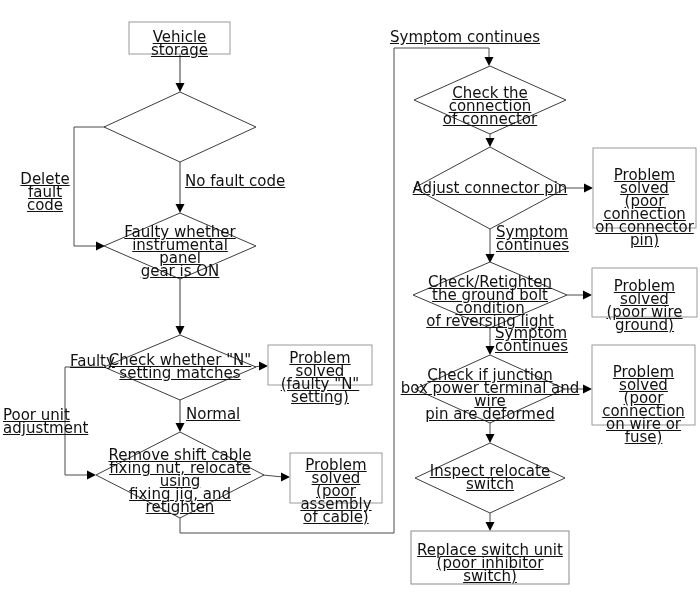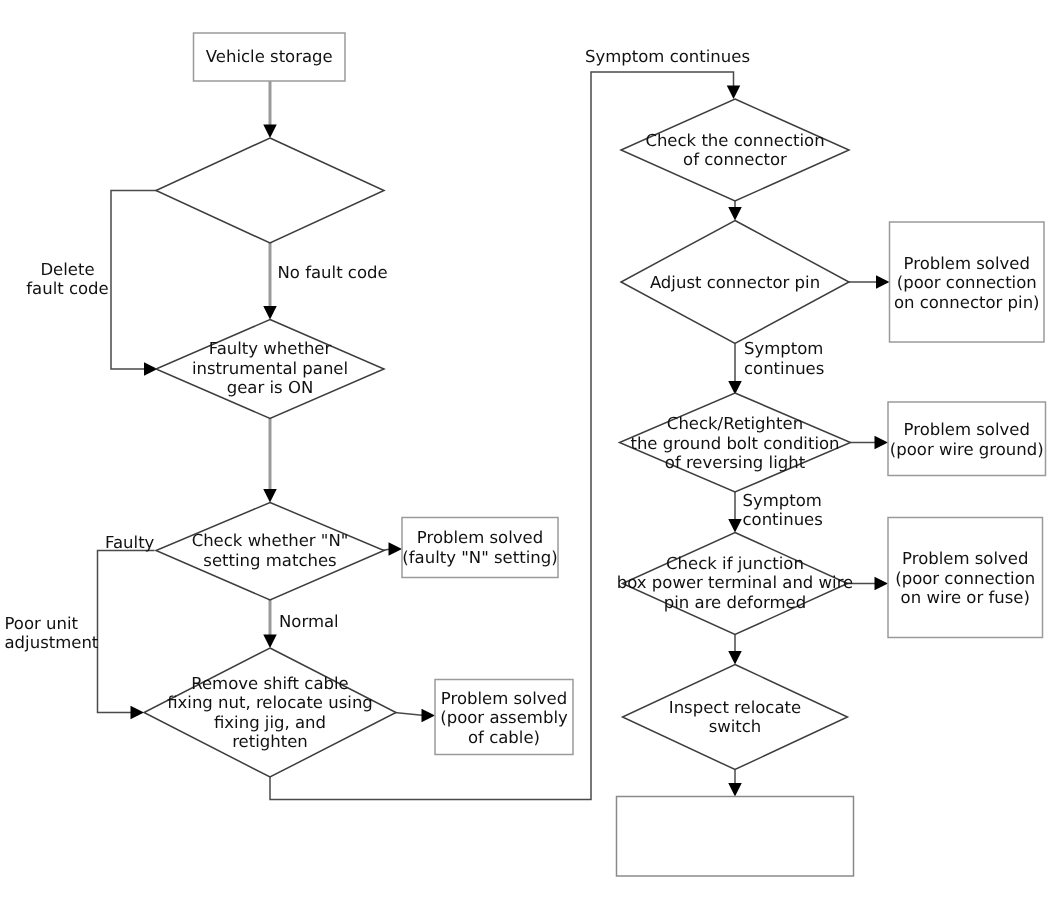--- a/index.html
+++ b/index.html
@@ -7,25 +7,26 @@
     position: relative;
     width: 700px;
     height: 605px;
     background: #ffffff;
     overflow: hidden;
     font-family: "DejaVu Sans", "Liberation Sans", sans-serif;
   }
   .stage svg { position: absolute; left: 0; top: 0; }
   .txt {
     position: absolute;
-    font-size: 11px;
+    font-size: 15px;
     line-height: 13px;
     color: #111111;
     white-space: pre-line;
     text-align: center;
+    text-decoration: underline;
   }
   .txt.lft { text-align: left; white-space: pre; }
   .box-stroke    { fill: #ffffff; stroke: #9a9a9a; stroke-width: 1; }
   .box-stroke2   { fill: #ffffff; stroke: #8a8a8a; stroke-width: 1; }
   .diamond       { fill: #ffffff; stroke: #3d3d3d; stroke-width: 1; }
   .conn-gray     { fill: none; stroke: #9a9a9a; stroke-width: 2; }
   .conn-dark     { fill: none; stroke: #4a4a4a; stroke-width: 1; }
   .arrowhead     { fill: #000000; stroke: none; }
 </style>
 </head>
@@ -105,20 +106,22 @@
 of connector</div>
   <div class="txt" style="left:410px; top:182px; width:160px;">Adjust connector pin</div>
   <div class="txt" style="left:400px; top:276px; width:180px;">Check/Retighten
 the ground bolt condition
 of reversing light</div>
   <div class="txt" style="left:395px; top:369px; width:190px;">Check if junction
 box power terminal and wire
 pin are deformed</div>
   <div class="txt" style="left:420px; top:465px; width:140px;">Inspect relocate
 switch</div>
+  <div class="txt" style="left:411px; top:544px; width:158px;">Replace switch unit
+(poor inhibitor switch)</div>
   <div class="txt" style="left:263px; top:352px; width:114px;">Problem solved
 (faulty "N" setting)</div>
   <div class="txt" style="left:290px; top:459px; width:92px;">Problem solved
 (poor assembly
 of cable)</div>
   <div class="txt" style="left:589px; top:169px; width:111px;">Problem solved
 (poor connection
 on connector pin)</div>
   <div class="txt" style="left:588px; top:280px; width:113px;">Problem solved
 (poor wire ground)</div>

